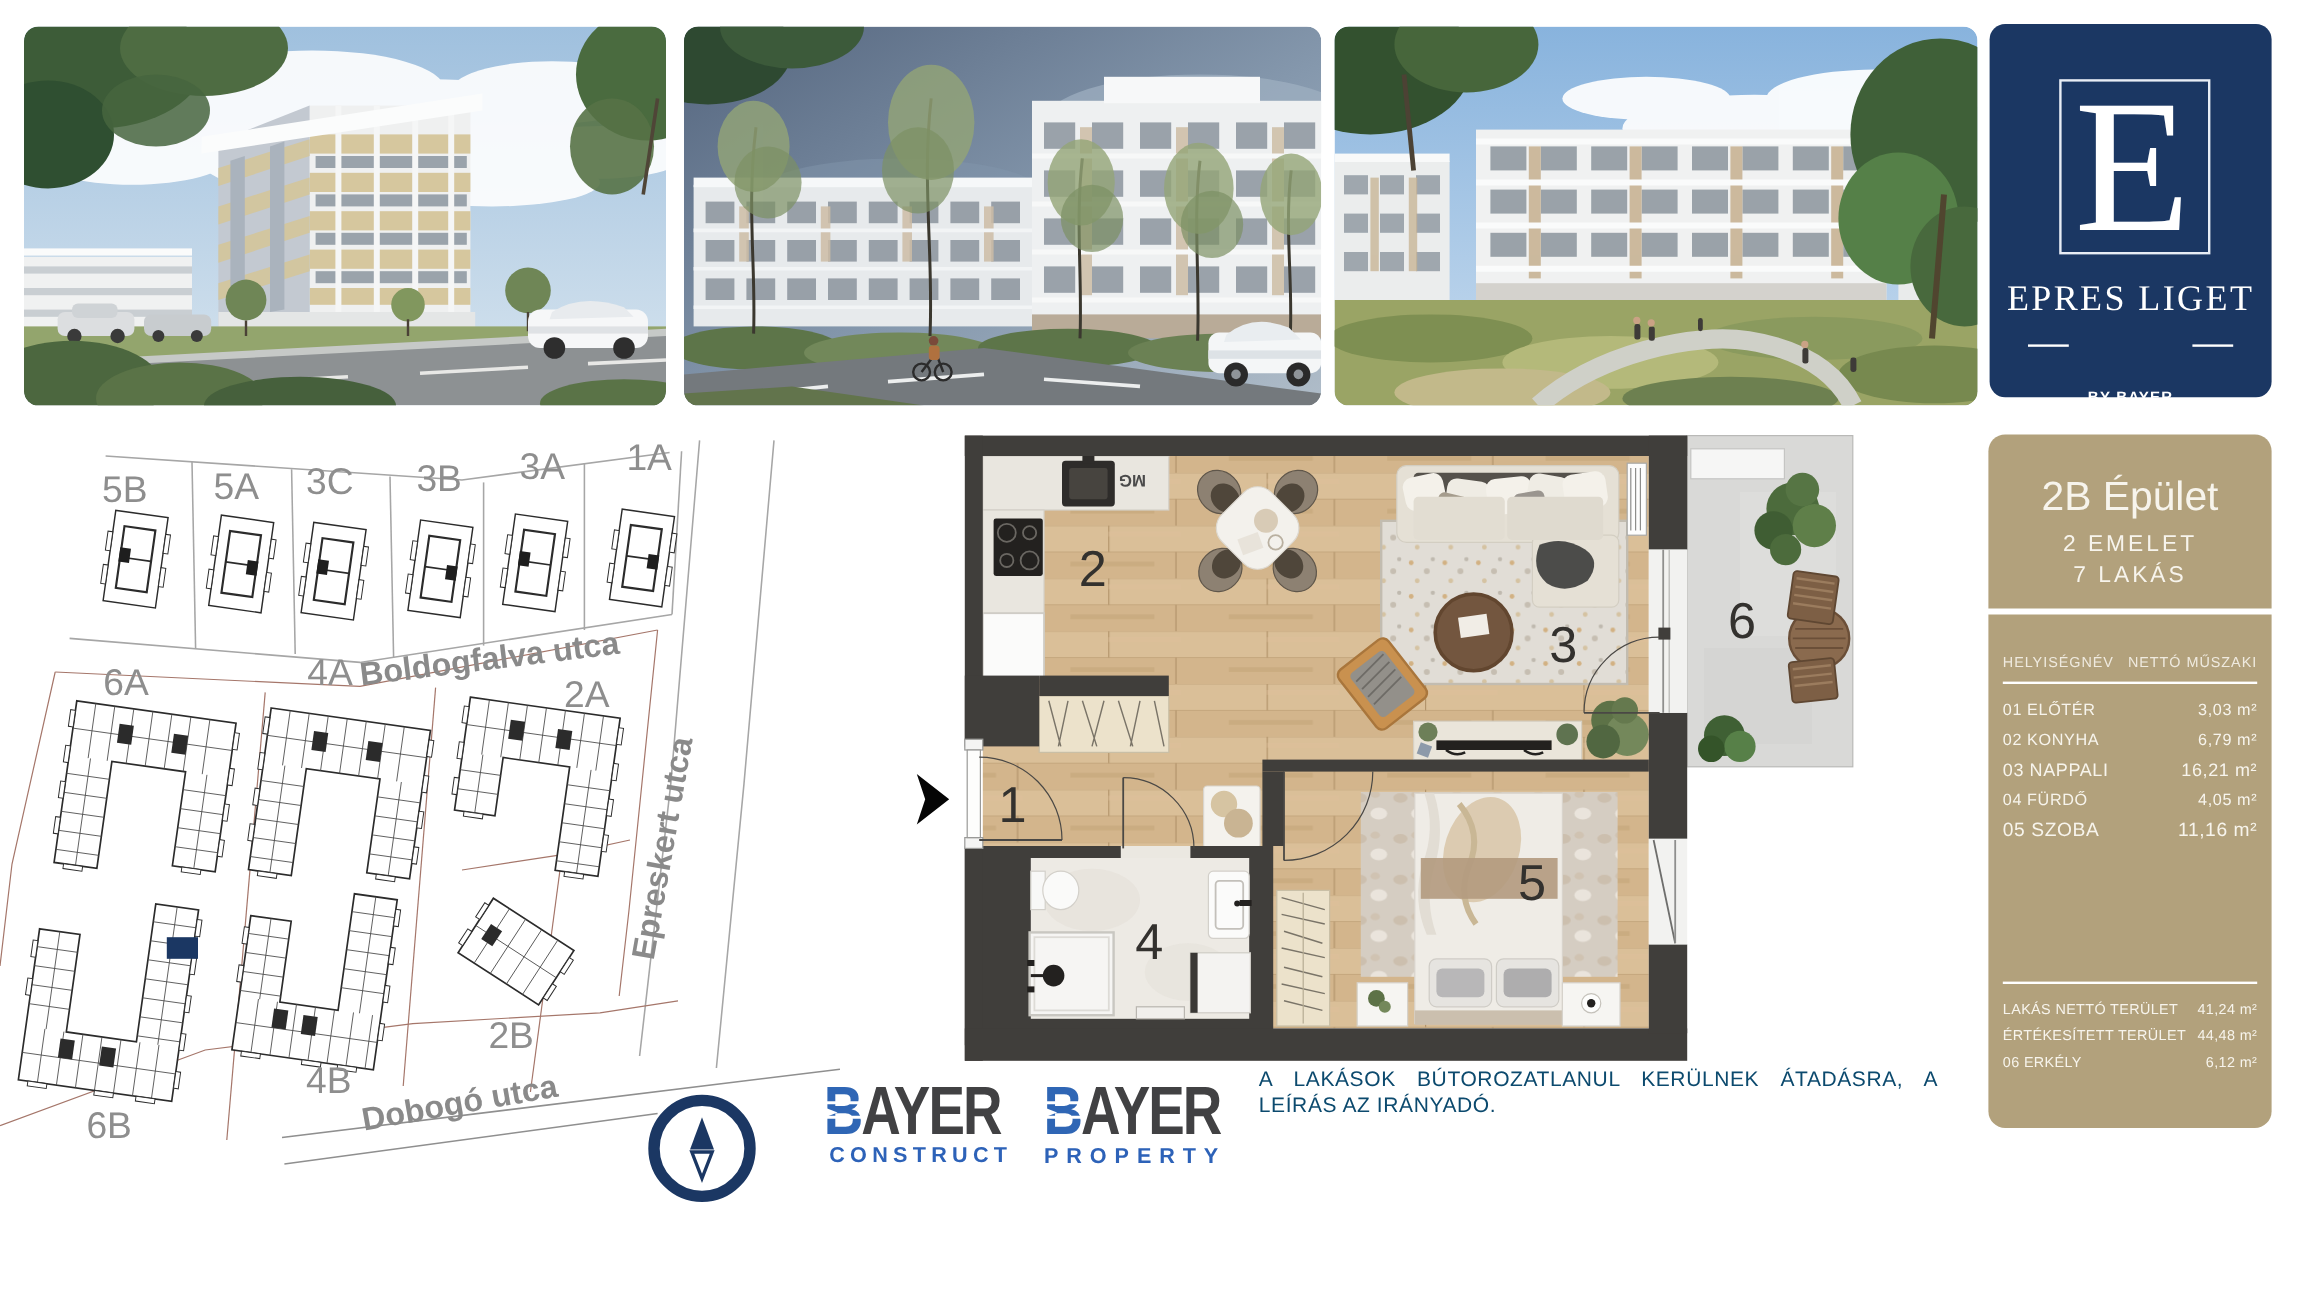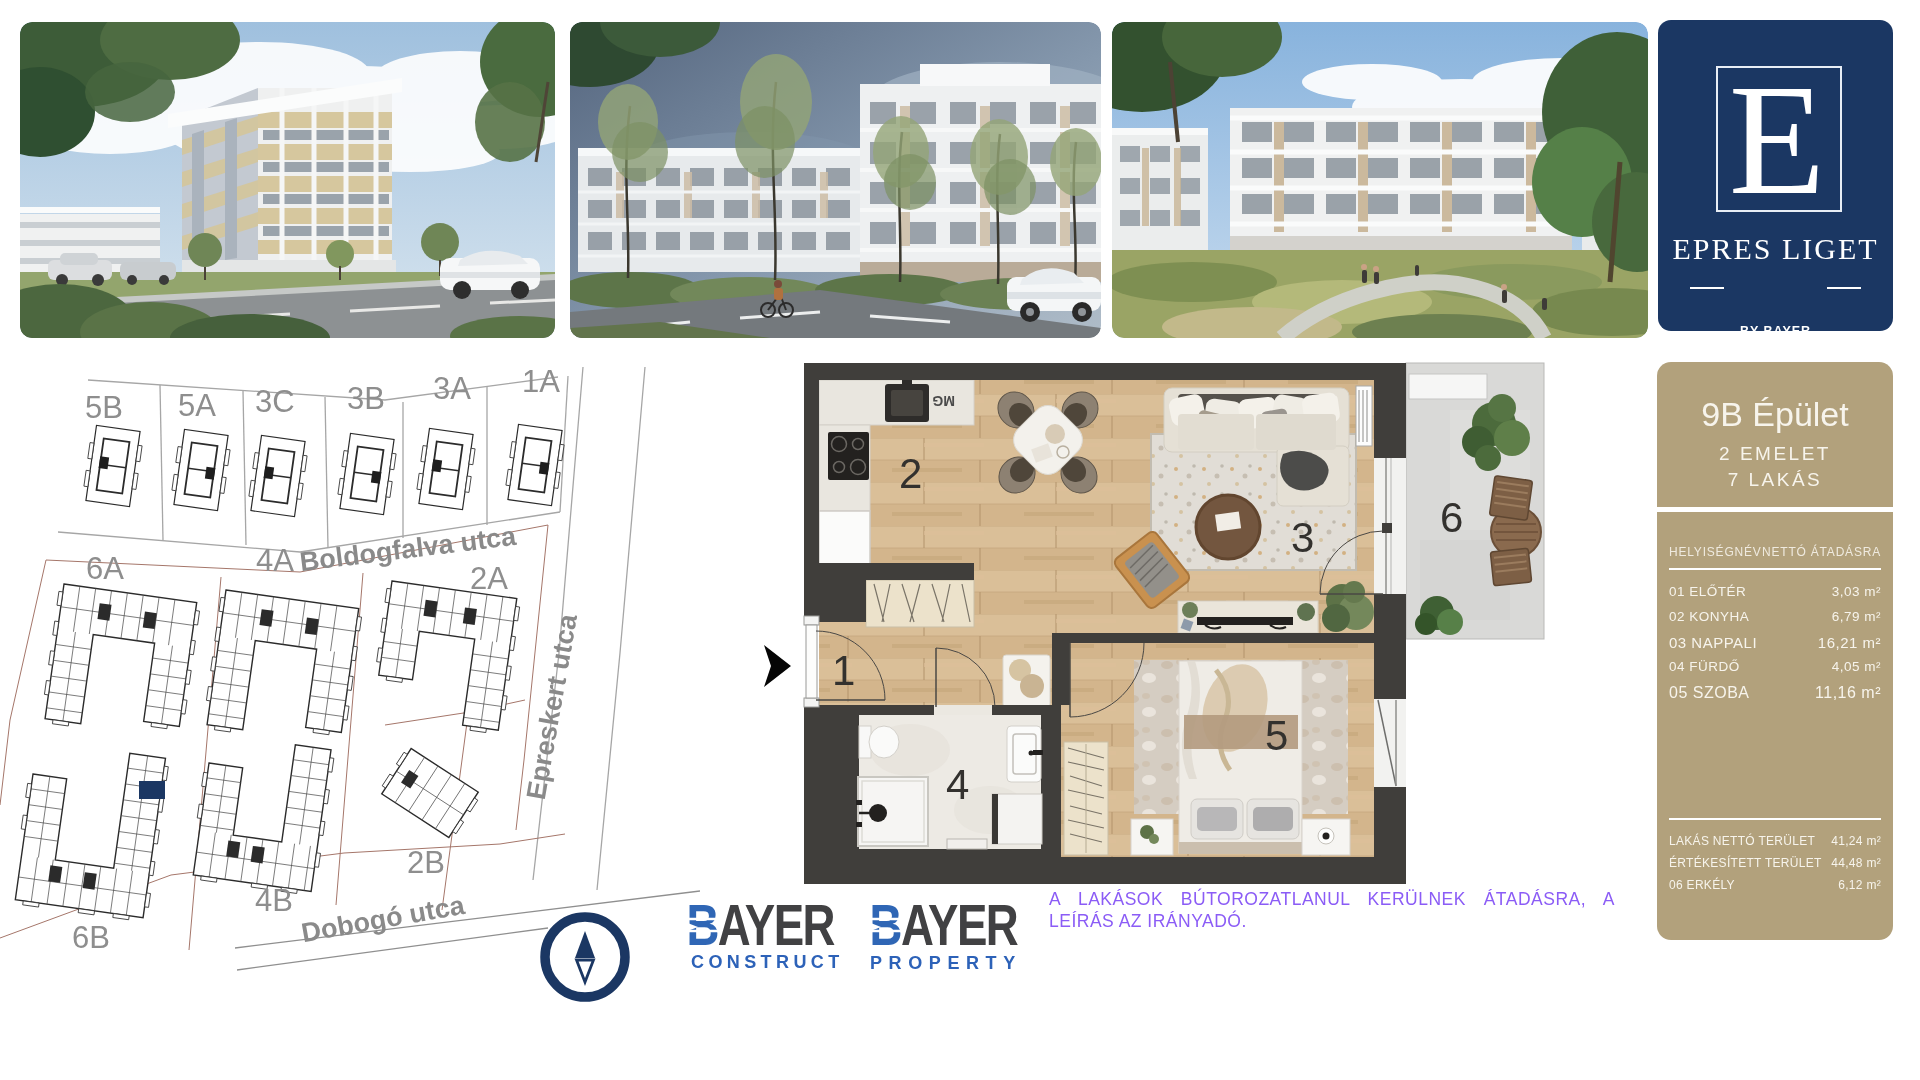--- a/index.html
+++ b/index.html
@@ -1103,27 +1103,27 @@
 <text x="690" y="182">6</text>
 </g>
 </svg>
 
 <div class="abs" style="left:1657px;top:362px;width:236px;height:578px;color:#f7f4ec;">
 
   <div class="abs" style="left:0;top:0;width:236px;height:145px;background:#b2a17c;border-radius:14px 14px 0 0;"></div>
 
   <div class="abs" style="left:0;top:150px;width:236px;height:428px;background:#b2a17c;border-radius:0 0 14px 14px;"></div>
 
-  <div class="abs" style="left:0;top:33px;width:236px;text-align:center;font-size:34px;">9B Épület</div>
+  <div class="abs" style="left:0;top:33px;width:236px;text-align:center;font-size:34px;">2B Épület</div>
 
   <div class="abs" style="left:0;top:81px;width:236px;text-align:center;font-size:19px;letter-spacing:2.5px;">2 EMELET</div>
 
   <div class="abs" style="left:0;top:107px;width:236px;text-align:center;font-size:19px;letter-spacing:2.5px;">7 LAKÁS</div>
 
-  <div class="abs" style="left:12px;top:183px;width:212px;font-size:12px;letter-spacing:0.8px;color:#efeadf;">HELYISÉGNÉV<span style="float:right">NETTÓ ÁTADÁSRA</span></div>
+  <div class="abs" style="left:12px;top:183px;width:212px;font-size:12px;letter-spacing:0.8px;color:#efeadf;">HELYISÉGNÉV<span style="float:right">NETTÓ MŰSZAKI</span></div>
 
   <div class="abs" style="left:12px;top:206px;width:212px;height:2px;background:#ffffff;"></div>
 
   <div class="abs" style="left:12px;top:222px;width:212px;font-size:13.5px;letter-spacing:0.5px;">01 ELŐTÉR<span style="float:right">3,03 m²</span></div>
 
   <div class="abs" style="left:12px;top:247px;width:212px;font-size:13.5px;letter-spacing:0.5px;">02 KONYHA<span style="float:right">6,79 m²</span></div>
 
   <div class="abs" style="left:12px;top:272px;width:212px;font-size:15px;letter-spacing:0.5px;">03 NAPPALI<span style="float:right">16,21 m²</span></div>
 
   <div class="abs" style="left:12px;top:297px;width:212px;font-size:13.5px;letter-spacing:0.5px;">04 FÜRDŐ<span style="float:right">4,05 m²</span></div>
@@ -1151,16 +1151,16 @@
       <line x1="4" y1="31" x2="38" y2="31"></line>
     <line x1="187" y1="19" x2="221" y2="19"></line>
       <line x1="187" y1="31" x2="221" y2="31"></line>
   </g>
   <g fill="#ffffff">
     <polygon points="5,22 18,27 5,32"></polygon>
       <polygon points="188,22 201,27 188,32"></polygon>
   </g>
 </svg>
 
-<div class="abs" style="left:1049px;top:889px;width:566px;font-size:17.5px;line-height:21.8px;letter-spacing:0.5px;color:#8b5cf6;white-space:nowrap;">
+<div class="abs" style="left:1049px;top:889px;width:566px;font-size:17.5px;line-height:21.8px;letter-spacing:0.5px;color:#0c4a6e;white-space:nowrap;">
   <div style="text-align:justify;text-align-last:justify;">A LAKÁSOK BÚTOROZATLANUL KERÜLNEK ÁTADÁSRA, A</div>
   <div>LEÍRÁS AZ IRÁNYADÓ.</div>
 </div>
 
 </body></html>

